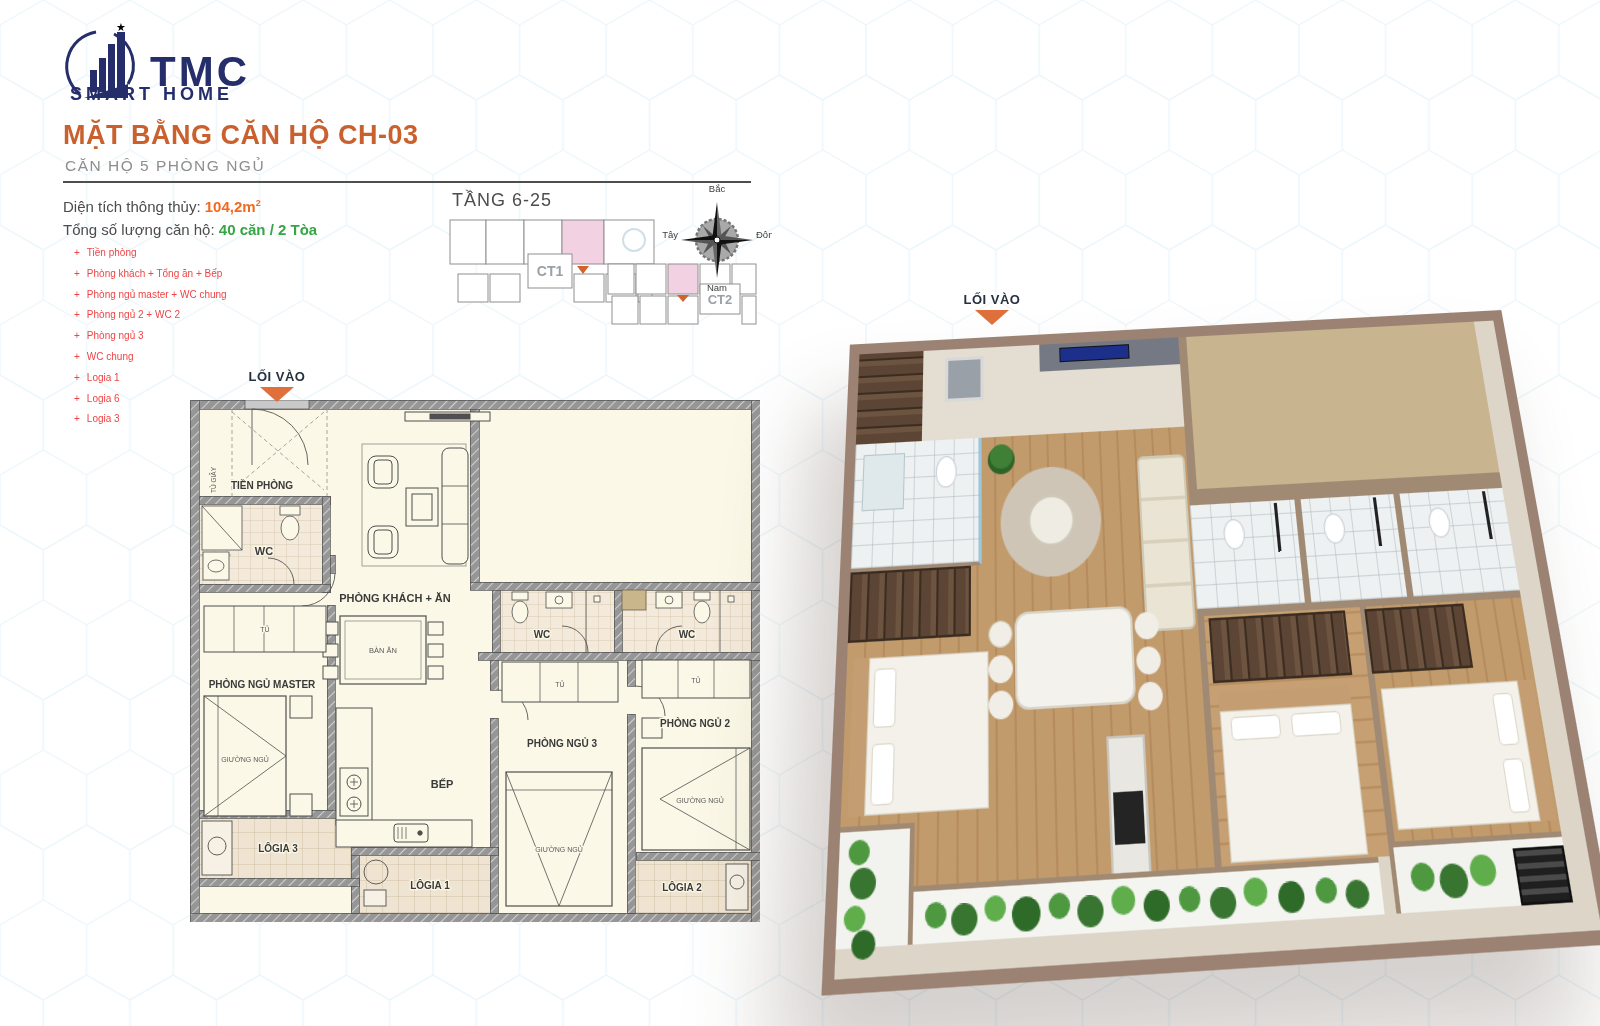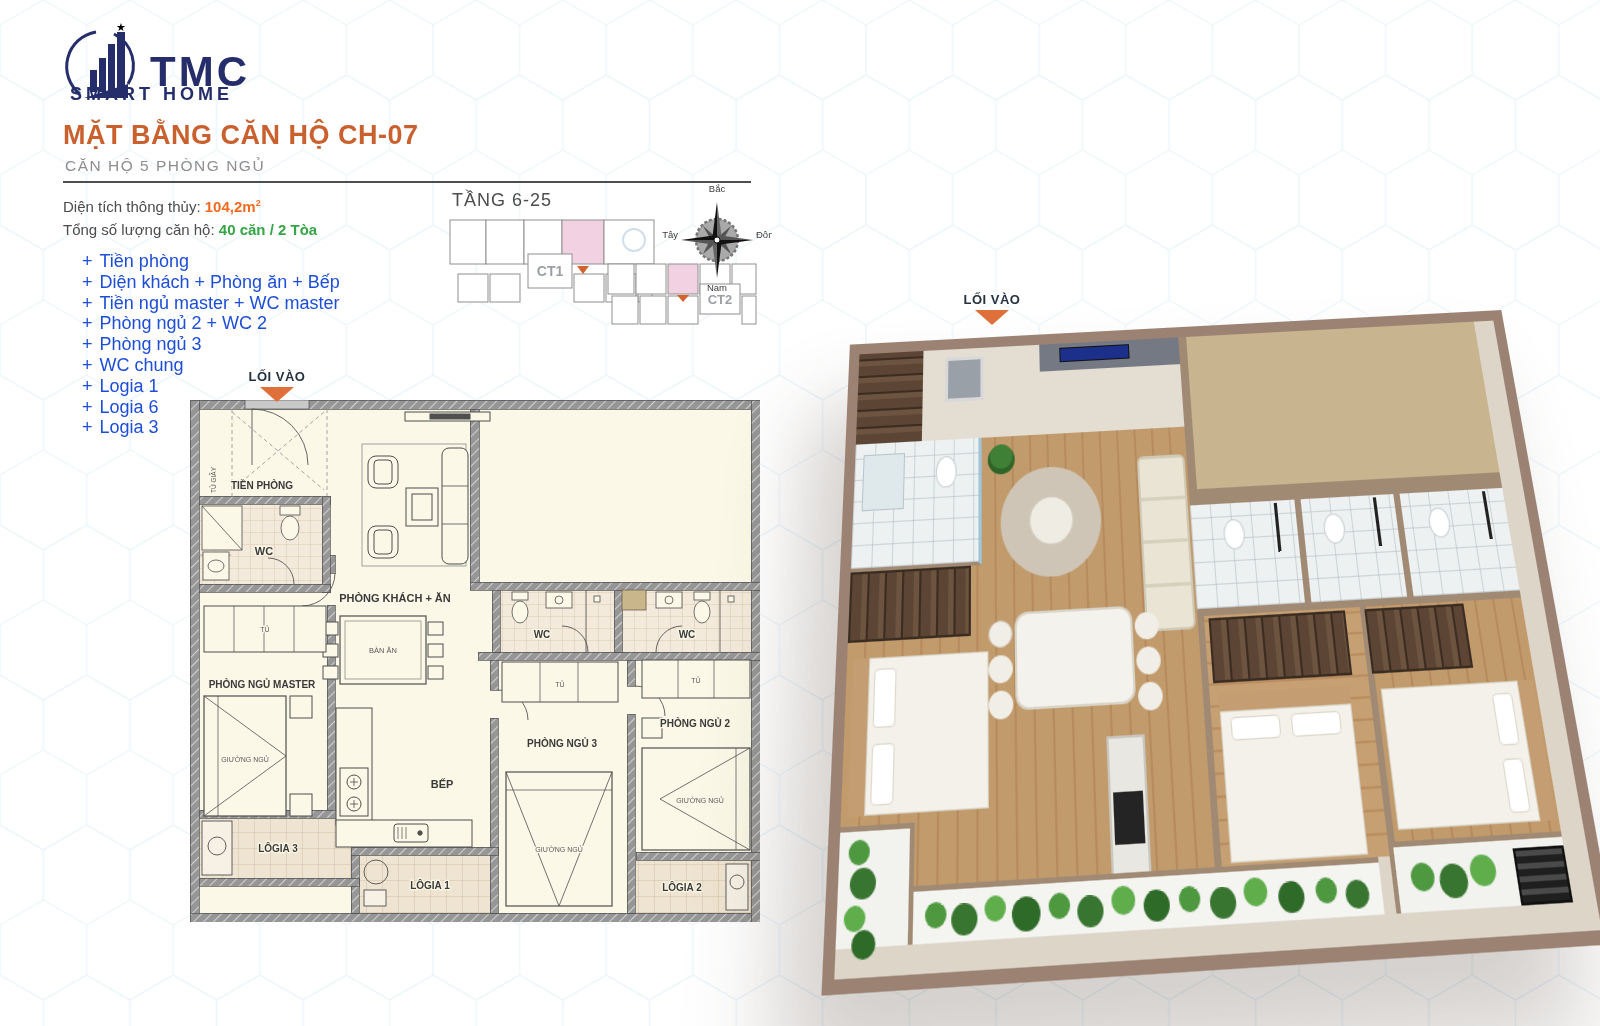--- a/index.html
+++ b/index.html
@@ -11,22 +11,22 @@
   .logo-tmc{position:absolute;left:150px;top:40px;font-size:42px;font-weight:bold;color:#252E6B;letter-spacing:3px;z-index:2;margin-top:8px;}
   .logo-sub{position:absolute;left:70px;top:84px;font-size:18px;font-weight:bold;color:#252E6B;letter-spacing:4px;z-index:2;}
   .title{position:absolute;left:63px;top:120px;font-size:27px;font-weight:bold;color:#C9602D;letter-spacing:.5px;z-index:2;}
   .subtitle{position:absolute;left:65px;top:157px;font-size:15.5px;color:#8e8e8e;letter-spacing:1.5px;z-index:2;}
   .rule{position:absolute;left:63px;top:181px;width:688px;height:2px;background:#4e4e4e;z-index:2;}
   
   .info{position:absolute;left:63px;top:192px;font-size:15px;color:#4c4c4c;line-height:23px;z-index:2;}
   .v-orange{color:#F26A21;font-weight:bold;text-align:center;}
   .v-green{color:#36A546;font-weight:bold;}
   .sup{vertical-align:super;font-size:9px;font-weight:bold;color:#F26A21;}
-  .roomlist{position:absolute;left:66px;top:235px;margin:16px;padding:0;list-style:none;
-            font-size:18px;color:#1d4ed8;z-index:2;}
+  .roomlist{position:absolute;left:66px;top:235px;margin:8px;padding:0;list-style:none;
+            font-size:10px;color:#ef4444;z-index:2;}
   .roomlist li{line-height:20.8px;}
   .plus{margin-right:7px;}
   
   .floors{position:absolute;left:452px;top:190px;font-size:18px;color:#4d4d4d;letter-spacing:1px;z-index:2;}
   .ct1{position:absolute;left:448px;top:214px;z-index:2;}
   .ct2{position:absolute;left:606px;top:262px;z-index:2;}
   .compass{position:absolute;left:662px;top:178px;z-index:2;}
   
   .plan2d{position:absolute;left:190px;top:400px;z-index:1;}
   .entry2d{position:absolute;left:217px;top:369px;width:120px;text-align:center;z-index:2;}
@@ -79,42 +79,42 @@
     <rect x="32" y="48" width="7" height="22" fill="#252E6B"></rect>
     <rect x="41" y="36" width="7" height="34" fill="#252E6B"></rect>
     <rect x="50" y="22" width="7" height="48" fill="#252E6B"></rect>
     <rect x="59" y="10" width="8" height="60" fill="#252E6B"></rect>
     <polygon points="26,76 70,62 70,76" fill="#252E6B"></polygon>
     <text x="63" y="9" font-size="11" fill="#C2233" text-anchor="middle">★</text>
   </svg>
   <div class="logo-tmc">TMC</div>
   <div class="logo-sub">SMART HOME</div>
 
-  <div class="title">MẶT BẰNG CĂN HỘ CH-07</div>
+  <div class="title">MẶT BẰNG CĂN HỘ CH-03</div>
   <div class="subtitle">CĂN HỘ 5 PHÒNG NGỦ</div>
   <div class="rule"></div>
 
   <div class="info">
     <div>
       <span>Diện tích thông thủy:</span>
       <span class="v-orange">104,2m</span><span class="sup">2</span>
     </div>
     <div>
       <span>Tổng số lượng căn hộ:</span>
       <span class="v-green">40 căn / 2 Tòa</span>
     </div>
   </div>
 
   <ul class="roomlist">
 
       <li><span class="plus">+</span><span>Tiền phòng</span></li>
 
-      <li><span class="plus">+</span><span>Diện khách + Phòng ăn + Bếp</span></li>
-
-      <li><span class="plus">+</span><span>Tiền ngủ master + WC master</span></li>
+      <li><span class="plus">+</span><span>Phòng khách + Tổng ăn + Bếp</span></li>
+
+      <li><span class="plus">+</span><span>Phòng ngủ master + WC chung</span></li>
 
       <li><span class="plus">+</span><span>Phòng ngủ 2 + WC 2</span></li>
 
       <li><span class="plus">+</span><span>Phòng ngủ 3</span></li>
 
       <li><span class="plus">+</span><span>WC chung</span></li>
 
       <li><span class="plus">+</span><span>Logia 1</span></li>
 
       <li><span class="plus">+</span><span>Logia 6</span></li>

